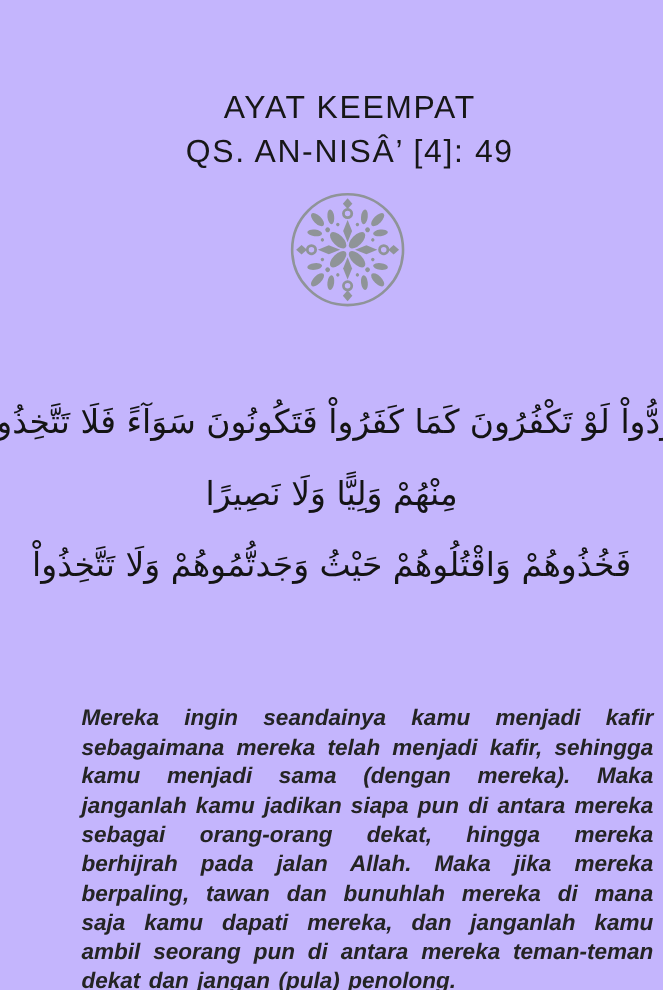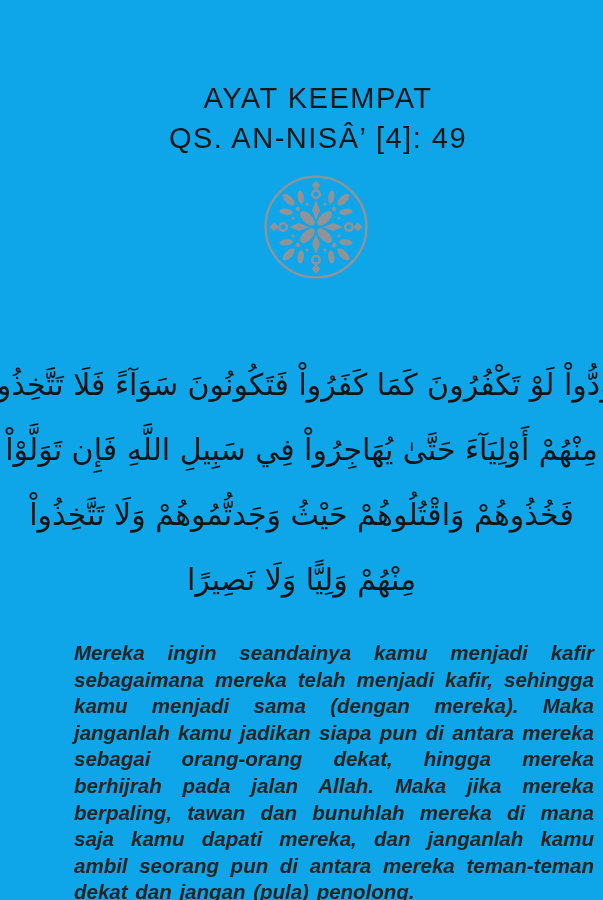--- a/index.html
+++ b/index.html
@@ -1,21 +1,21 @@
 <!DOCTYPE html>
 <html><head>
 <meta charset="utf-8">
 <style>
   html, body { margin: 0; padding: 0; background: #e9e9e9; }
   .page {
     position: relative;
     width: 603px;
     height: 900px;
     margin: 0 auto;
-    background: #0ea5e9;
+    background: #c4b5fd;
     overflow: hidden;
     font-family: "Liberation Sans", sans-serif;
     color: #1b1b1b;
   }
   .title-block {
     position: absolute;
     top: 78px;
     left: 58px;
     width: 520px;
     text-align: center;
@@ -100,20 +100,19 @@
       <use href="#arm" transform="rotate(270 60 60)"></use>
       <use href="#sprig" transform="rotate(45 60 60)"></use>
       <use href="#sprig" transform="rotate(135 60 60)"></use>
       <use href="#sprig" transform="rotate(225 60 60)"></use>
       <use href="#sprig" transform="rotate(315 60 60)"></use>
     </svg>
   </div>
 
   <div class="arabic-block" dir="rtl" lang="ar">
     <div class="arabic-line">وَدُّواْ لَوْ تَكْفُرُونَ كَمَا كَفَرُواْ فَتَكُونُونَ سَوَآءً فَلَا تَتَّخِذُواْ</div>
-    <div class="arabic-line">مِنْهُمْ أَوْلِيَآءَ حَتَّىٰ يُهَاجِرُواْ فِي سَبِيلِ اللَّهِ فَإِن تَوَلَّوْاْ</div>
+    <div class="arabic-line">مِنْهُمْ وَلِيًّا وَلَا نَصِيرًا</div>
     <div class="arabic-line">فَخُذُوهُمْ وَاقْتُلُوهُمْ حَيْثُ وَجَدتُّمُوهُمْ وَلَا تَتَّخِذُواْ</div>
-    <div class="arabic-line">مِنْهُمْ وَلِيًّا وَلَا نَصِيرًا</div>
   </div>
 
   <p class="translation" lang="id">Mereka ingin seandainya kamu menjadi kafir sebagaimana mereka telah menjadi kafir, sehingga kamu menjadi sama (dengan mereka). Maka janganlah kamu jadikan siapa pun di antara mereka sebagai orang-orang dekat, hingga mereka berhijrah pada jalan Allah. Maka jika mereka berpaling, tawan dan bunuhlah mereka di mana saja kamu dapati mereka, dan janganlah kamu ambil seorang pun di antara mereka teman-teman dekat dan jangan (pula) penolong.</p>
 
 </div>
 
 </body></html>

